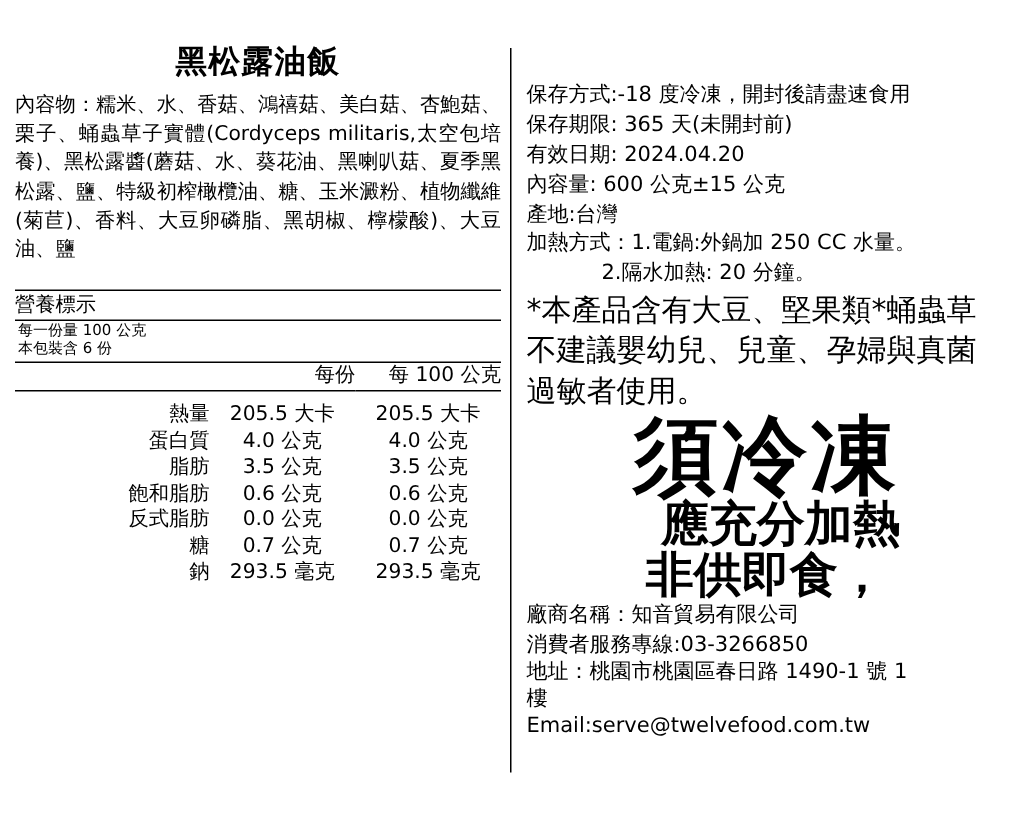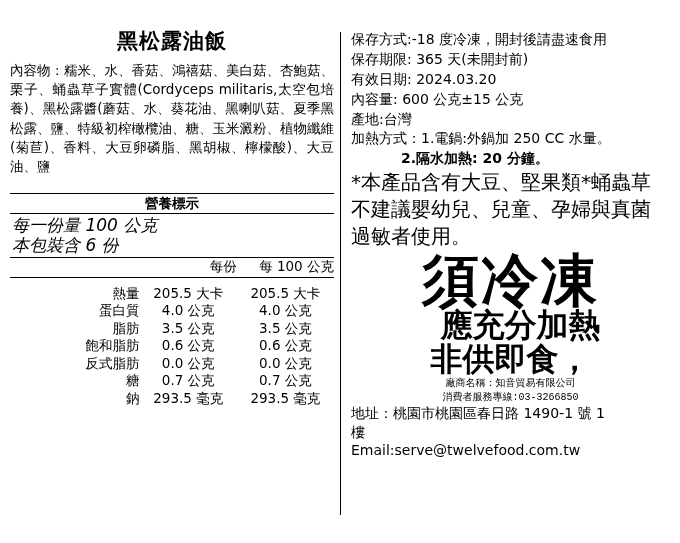--- a/index.html
+++ b/index.html
@@ -31,54 +31,54 @@
   .divider {
     width: 1px;
     background: #000;
     margin: 2px 8px 0 0;
     align-self: stretch;
   }
   .right-col {
     flex: 1;
     box-sizing: border-box;
     padding-left: 2px;
+    margin-top: 24px;
   }
 
   
   .product-title {
     text-align: center;
     font-size: 21px;
     font-weight: bold;
     letter-spacing: 1px;
     margin: 0 0 8px 0;
     line-height: 1.1;
   }
   .ingredients {
     font-size: 13.5px;
     line-height: 1.42;
     text-align: justify;
     margin-bottom: 6px;
   }
 
   .nutrition-title {
-    text-align: center;
+    text-align: left;
     font-size: 13.5px;
-    font-weight: bold;
+    font-weight: normal;
     border-top: 1px solid #000;
     border-bottom: 1px solid #000;
     padding: 1px 0 1px 0;
     margin-top: 17px;
     line-height: 1.25;
   }
   .serving-lines {
-    font-size: 17px;
+    font-size: 10px;
     line-height: 1.18;
     padding: 1px 0 2px 2px;
     border-bottom: 1px solid #000;
-    font-style: italic;
   }
   .nutrition-table {
     width: 100%;
     border-collapse: collapse;
     font-size: 13.5px;
   }
   .nutrition-table td {
     padding: 0 0 0 0;
     line-height: 1.3;
     vertical-align: bottom;
@@ -99,21 +99,20 @@
   .indent2 { padding-left: 26px !important; }
 
   
   .info-line {
     font-size: 14px;
     line-height: 1.35;
     margin-bottom: 1px;
   }
   .info-line.sub {
     padding-left: 50px;
-    font-weight: bold;
   }
   .warn-note {
     font-size: 20px;
     line-height: 1.35;
     margin-top: 1px;
   }
   .frozen-big {
     font-size: 57px;
     font-weight: bold;
     letter-spacing: 2px;
@@ -126,25 +125,23 @@
     font-size: 32px;
     font-weight: bold;
     line-height: 1.05;
     text-align: center;
     white-space: nowrap;
   }
   .frozen-sub.second {
     padding-left: 20px;
   }
   .footer-line {
-    font-size: 10px;
+    font-size: 14px;
     line-height: 1.3;
-    text-align: center;
     margin-top: 1px;
-    font-family: Liberation Mono, monospace;
   }
   .footer-addr {
     font-size: 14px;
     line-height: 1.3;
     text-align: left;
   }
 </style>
 </head>
 <body>
 
@@ -211,21 +208,21 @@
     </tbody>
       </table>
   </div>
 
   <div class="divider"></div>
 
   <div class="right-col">
 
     <div class="info-line">保存方式:-18 度冷凍，開封後請盡速食用</div>
     <div class="info-line">保存期限: 365 天(未開封前)</div>
-    <div class="info-line">有效日期: 2024.03.20</div>
+    <div class="info-line">有效日期: 2024.04.20</div>
     <div class="info-line">內容量: 600 公克±15 公克</div>
     <div class="info-line">產地:台灣</div>
     <div class="info-line">加熱方式：1.電鍋:外鍋加 250 CC 水量。</div>
     <div class="info-line sub">2.隔水加熱: 20 分鐘。</div>
     <div class="warn-note">*本產品含有大豆、堅果類*蛹蟲草不建議嬰幼兒、兒童、孕婦與真菌過敏者使用。</div>
 
     <div class="frozen-big">須冷凍</div>
     <div class="frozen-sub second">應充分加熱</div>
     <div class="frozen-sub">非供即食，</div>
 

